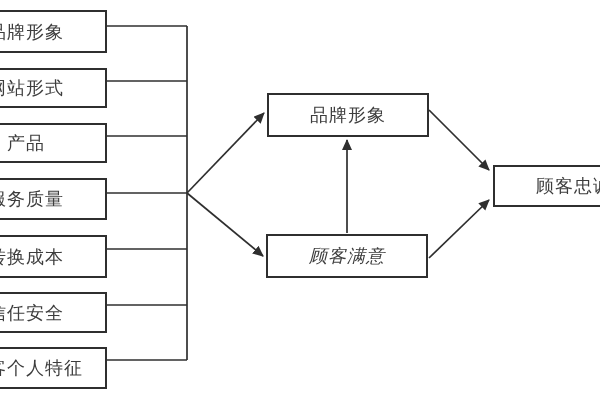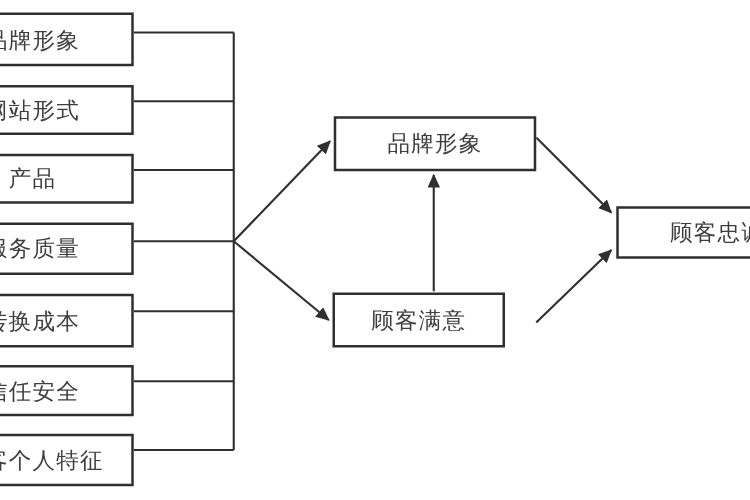--- a/index.html
+++ b/index.html
@@ -93,21 +93,21 @@
   <div class="node" style="left:-55px;top:292px;width:162px;height:41px;">
     <span class="node-label">信任安全</span>
   </div>
   <div class="node" style="left:-55px;top:347px;width:162px;height:42px;">
     <span class="node-label">顾客个人特征</span>
   </div>
 
   <div class="node" style="left:267px;top:93px;width:162px;height:44px;">
     <span class="node-label">品牌形象</span>
   </div>
-  <div class="node" style="left:266px;top:234px;width:138px;height:44px;">
+  <div class="node" style="left:266px;top:234px;width:162px;height:44px;font-style:italic;">
     <span class="node-label">顾客满意</span>
   </div>
 
   <div class="node" style="left:493px;top:165px;width:162px;height:42px;">
     <span class="node-label">顾客忠诚</span>
   </div>
 
 </div>
 
 </body></html>

